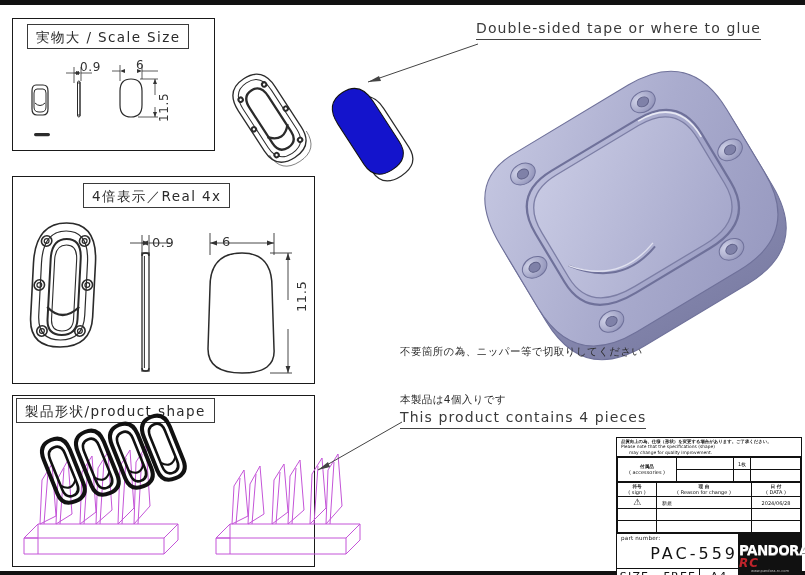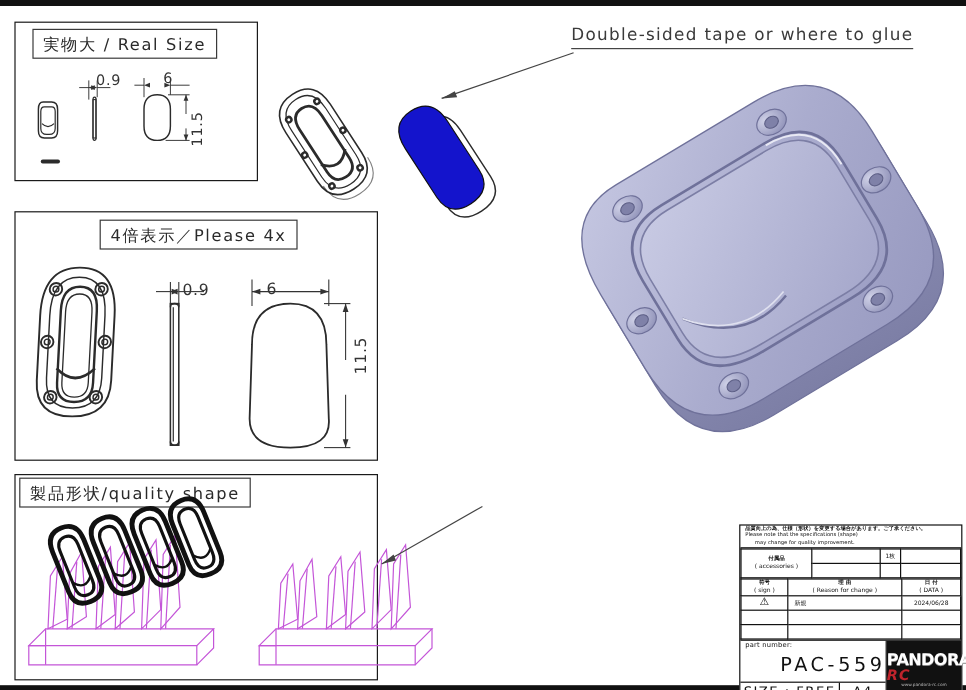--- a/index.html
+++ b/index.html
@@ -71,21 +71,21 @@
 <body>
 
 <div class="sheet">
 
   <div class="edge-top"></div>
   <div class="edge-bottom"></div>
 
   <div class="panel" style="left:12px;top:18px;width:203px;height:133px;"></div>
 
   <div class="cap-box" style="left:27px;top:24px;">
-    <span class="cap-text">実物大  /  Real Size</span>
+    <span class="cap-text">実物大  /  Scale Size</span>
   </div>
 
   <svg style="position:absolute;left:22px;top:55px;" width="185" height="92">
 
     <g transform="translate(10,28)">
       <path class="ln" d="M4,2 Q0,2 0,8 L0,26 Q0,32 5,32 L11,32 Q16,32 16,26 L16,8 Q16,2 11,2 Z" stroke-width="1.2"></path>
       <path class="ln" d="M5,6 Q2,6 2,10 L2,24 Q2,29 7,29 L9,29 Q14,29 14,24 L14,10 Q14,6 11,6 Z" stroke-width="1"></path>
       <path class="ln" d="M3,20 Q8,25 13,20" stroke-width="1"></path>
     </g>
 
@@ -130,21 +130,21 @@
     </g>
   </svg>
 
   <div class="dim" style="left:80px;top:60px;">0.9</div>
   <div class="dim" style="left:136px;top:58px;">6</div>
   <div class="dim vert" style="left:157px;top:122px;">11.5</div>
 
   <div class="panel" style="left:12px;top:176px;width:303px;height:208px;"></div>
 
   <div class="cap-box" style="left:83px;top:183px;">
-    <span class="cap-text">4倍表示／Please  4x</span>
+    <span class="cap-text">4倍表示／Real  4x</span>
   </div>
 
   <svg style="position:absolute;left:20px;top:205px;" width="285" height="172">
 
     <g transform="translate(12,10)">
       <path class="ln" d="M45,8 Q14,8 14,48 L14,102 Q14,132 45,132 Q76,132 76,102 L76,48 Q76,8 45,8 Z" stroke-width="1.6" transform="translate(-10,0) skewX(-3)"></path>
       <path class="ln" d="M45,16 Q22,16 22,48 L22,100 Q22,125 45,125 Q68,125 68,100 L68,48 Q68,16 45,16 Z" stroke-width="1.2" transform="translate(-10,0) skewX(-3)"></path>
 
       <path class="ln" d="M45,24 Q30,24 30,44 L30,104 Q30,120 45,120 Q60,120 60,104 L60,44 Q60,24 45,24 Z" stroke-width="2" transform="translate(-9,0) skewX(-3)"></path>
       <path class="ln" d="M45,30 Q34,30 34,45 L34,104 Q34,116 45,116 Q56,116 56,104 L56,45 Q56,30 45,30 Z" stroke-width="1.1" transform="translate(-9,0) skewX(-3)"></path>
@@ -207,21 +207,21 @@
     </g>
   </svg>
 
   <div class="dim" style="left:152px;top:235px;font-size:13px;">0.9</div>
   <div class="dim" style="left:222px;top:234px;font-size:13px;">6</div>
   <div class="dim vert" style="left:294px;top:312px;font-size:13px;">11.5</div>
 
   <div class="panel" style="left:12px;top:395px;width:303px;height:172px;"></div>
 
   <div class="cap-box" style="left:16px;top:398px;">
-    <span class="cap-text">製品形状/quality shape</span>
+    <span class="cap-text">製品形状/product shape</span>
   </div>
 
   <svg style="position:absolute;left:18px;top:420px;" width="185" height="150">
     <g stroke="#c455d8" fill="none" stroke-width="1">
 
       <path d="M6,118 L20,104 L160,104 L146,118 Z"></path>
       <path d="M6,118 L6,134 L146,134 L146,118"></path>
       <path d="M146,134 L160,120 L160,104"></path>
       <path d="M20,104 L20,118 M6,118 L20,118 M20,118 L20,134"></path>
 
@@ -392,22 +392,27 @@
         </g>
         <g transform="translate(214,220)">
           <ellipse cx="0" cy="0" rx="13" ry="10" fill="url(#gScrew)" stroke="#6f719a" stroke-width="1"></ellipse>
           <ellipse cx="0" cy="0" rx="6" ry="4.6" fill="#7f81a8" stroke="#5e6087" stroke-width=".9"></ellipse>
         </g>
       </g>
     </g>
   </svg>
 
   <div class="anno" style="left:400px;top:344px;">
-  </div>
-
+    <div class="jp">不要箇所の為、ニッパー等で切取りしてください</div>
+  </div>
+
+  <div class="anno" style="left:400px;top:392px;">
+    <div class="jp">本製品は4個入りです</div>
+    <div class="en">This product contains 4 pieces</div>
+  </div>
 
   <svg style="position:absolute;left:300px;top:418px;" width="120" height="60">
     <line x1="102" y1="4" x2="18" y2="52" stroke="#444" stroke-width="1"></line>
     <path d="M18,52 l12,-3 l-2,-5 Z" fill="#444"></path>
   </svg>
 
   <div class="tb">
 
     <div class="note">
       <div class="jpn">品質向上の為、仕様（形状）を変更する場合があります。ご了承ください。</div>

